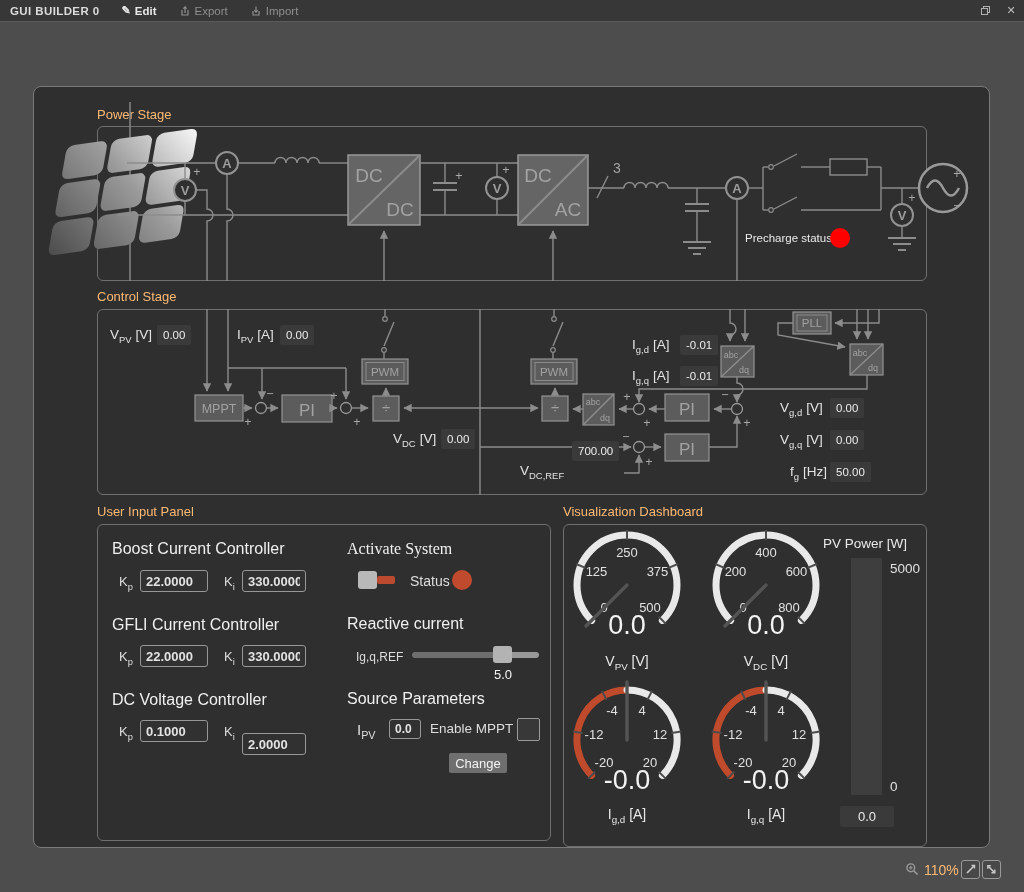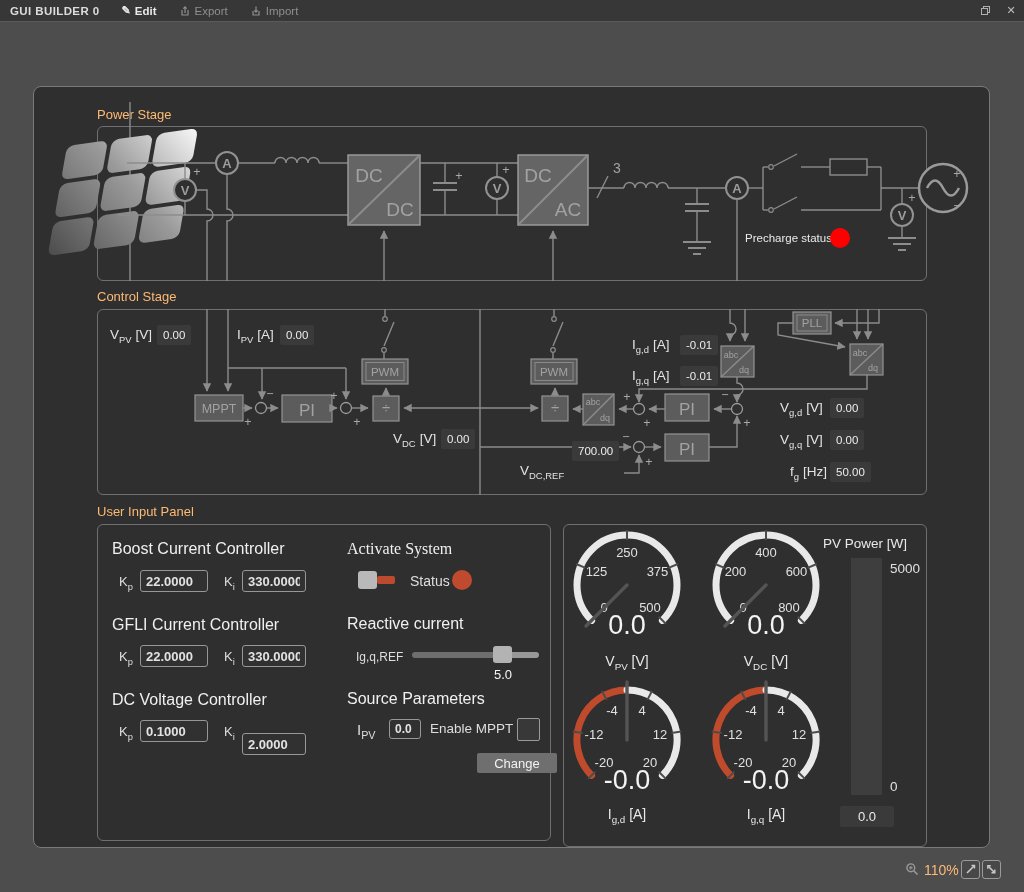--- a/index.html
+++ b/index.html
@@ -430,22 +430,23 @@
     <div class="slider-knob" style="left:493px;top:646px;width:19px;height:17px;"></div>
   </div>
   <div class="klbl" style="left:494px;top:667px;font-size:13px;color:#f5f5f5;">5.0</div>
 
   <div class="hdr" style="left:347px;top:690px;">Source Parameters</div>
   <div class="klbl" style="left:357px;top:721px;font-size:15px;">
     <span>I</span><sub>PV</sub></div>
   <input class="inp" style="left: 389px; top: 719px; width: 32px; height: 20px; font-size: 12px;" value="0.0">
   <div class="klbl" style="left:430px;top:721px;font-size:13.5px;">Enable MPPT</div>
   <div class="checkbox" style="left:517px;top:718px;width:21px;height:21px;"></div>
-  <button class="btn" style="left:477px;top:753px;width:80px;height:20px;text-align:center;">Change</button>
-
+  <button class="btn" style="left:449px;top:753px;width:58px;height:20px;text-align:center;">Change</button>
+
+  <div class="sec-label" style="left:563px;top:504px;">Visualization Dashboard</div>
   <div class="sec-box" style="left:563px;top:524px;width:364px;height:323px;"></div>
 
   <svg class="diag" style="left:565px;top:525px;" width="124" height="124" viewBox="0 0 124 124">
     <path class="garc" d="M26.6 95.4 A50 50 0 1 1 97.4 95.4"></path>
     <line class="gtick" x1="30.2" y1="91.8" x2="23.1" y2="98.9"></line>
     <line class="gtick" x1="20.4" y1="42.8" x2="11.2" y2="39.0"></line>
     <line class="gtick" x1="62" y1="15" x2="62" y2="5"></line>
     <line class="gtick" x1="103.6" y1="42.8" x2="112.8" y2="39.0"></line>
     <line class="gtick" x1="93.8" y1="91.8" x2="100.9" y2="98.9"></line>
     <text class="gt" x="39" y="87">0</text>

